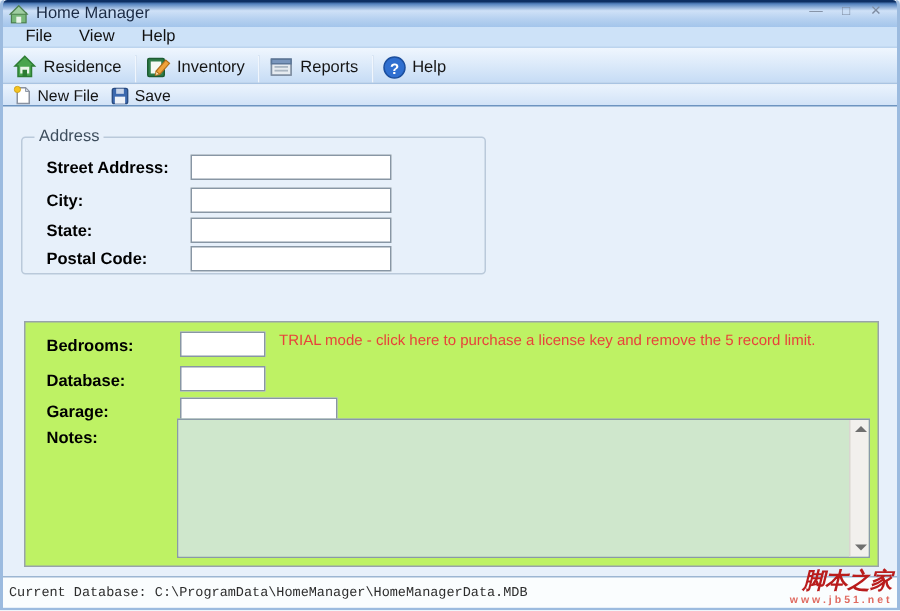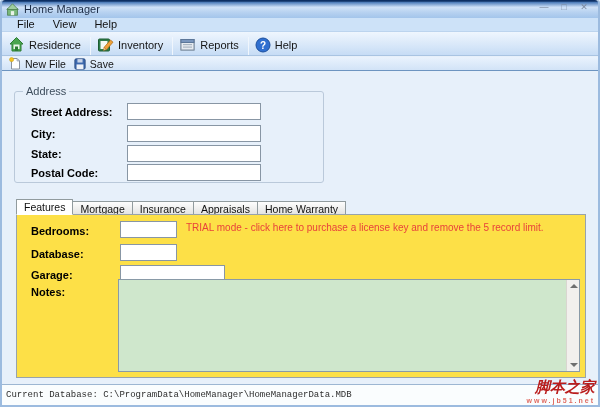--- a/index.html
+++ b/index.html
@@ -42,21 +42,21 @@
   .gtitle{position:absolute;top:-7px;left:8px;background:#e7f0fa;padding:0 3px;font-size:11px;color:#3d4d5c;}
   .flabel{position:absolute;font-size:11px;font-weight:bold;color:#000;}
   .tin{position:absolute;height:17px;border:1px solid #8896a4;background:#fff;font-size:11px;padding:0 3px;border-radius:0;}
 
   
   .tabstrip{position:absolute;left:14px;top:127px;display:flex;align-items:flex-end;height:16px;}
   .tab{font-size:10.5px;color:#111;padding:1px 7px 1px 7px;height:14px;line-height:13px;
     background:linear-gradient(180deg,#fdfdfd,#e4e4e2);border:1px solid #919b9e;border-left:none;position:relative;}
   .tab:first-child{border-left:1px solid #919b9e;}
   .tab.active{background:#fff;height:16px;border-left:1px solid #919b9e;z-index:3;border-bottom:1px solid #fff;border-radius:1px 1px 0 0;}
-  .tabpanel{position:absolute;left:14px;top:142px;width:570px;height:164px;background:#fde047;border:1px solid #98a3ab;z-index:2;}
+  .tabpanel{position:absolute;left:14px;top:142px;width:570px;height:164px;background:#bef264;border:1px solid #98a3ab;z-index:2;}
 
   .trial{position:absolute;left:169px;top:7px;font-size:10px;line-height:12px;color:#e8423b;width:392px;}
 
   .notesbox{position:absolute;left:101px;top:64px;width:462px;height:93px;border:1px solid #899aa7;background:#cfe7cc;}
   .notesbox textarea{position:absolute;left:0;top:0;width:447px;height:91px;border:none;background:#cfe7cc;resize:none;font-size:11px;padding:2px;}
   .vscroll{position:absolute;right:0;top:0;width:13px;height:100%;background:#f2f0ed;border-left:1px solid #d9d6d0;}
   .varrow{position:absolute;left:3px;width:0;height:0;border-left:4px solid transparent;border-right:4px solid transparent;}
   .varrow.up{top:4px;border-bottom:4px solid #6f6f6f;}
   .varrow.down{bottom:4px;border-top:4px solid #6f6f6f;}
 
@@ -179,27 +179,20 @@
         <input class="tin" style="left: 112px; top: 11px; width: 134px;" value="">
         <span class="flabel" style="left:16px;top:36px;">City:</span>
         <input class="tin" style="left: 112px; top: 33px; width: 134px;" value="">
         <span class="flabel" style="left:16px;top:56px;">State:</span>
         <input class="tin" style="left: 112px; top: 53px; width: 134px;" value="">
         <span class="flabel" style="left:16px;top:75px;">Postal Code:</span>
         <input class="tin" style="left: 112px; top: 72px; width: 134px;" value="">
       </div>
 
 
-      <div class="tabstrip">
-        <div class="tab active">Features</div>
-        <div class="tab">Mortgage</div>
-        <div class="tab">Insurance</div>
-        <div class="tab">Appraisals</div>
-        <div class="tab">Home Warranty</div>
-      </div>
 
       <div class="tabpanel">
         <span class="flabel" style="left:14px;top:10px;">Bedrooms:</span>
         <input class="tin" style="left: 103px; top: 6px; width: 57px;" value="">
         <span class="flabel" style="left:14px;top:33px;">Database:</span>
         <input class="tin" style="left: 103px; top: 29px; width: 57px;" value="">
         <span class="flabel" style="left:14px;top:54px;">Garage:</span>
         <input class="tin" style="left: 103px; top: 50px; width: 105px;" value="">
 
         <div class="trial">

